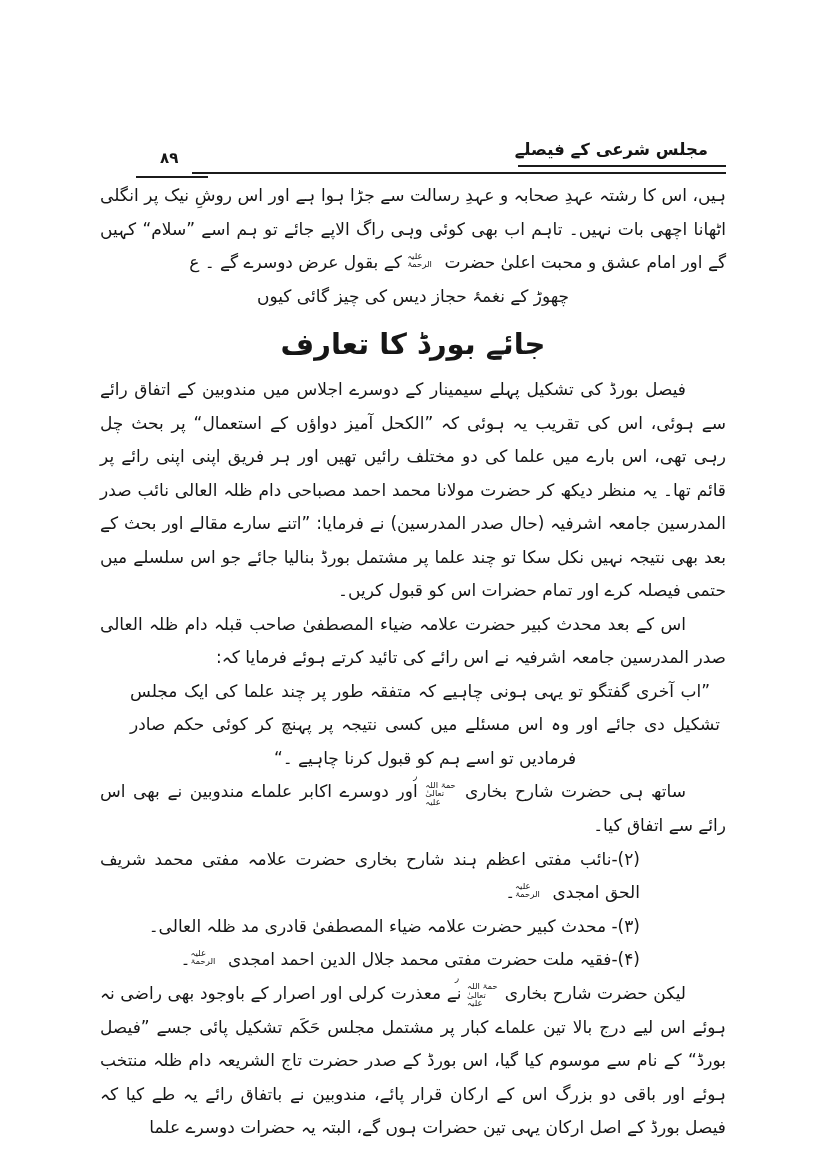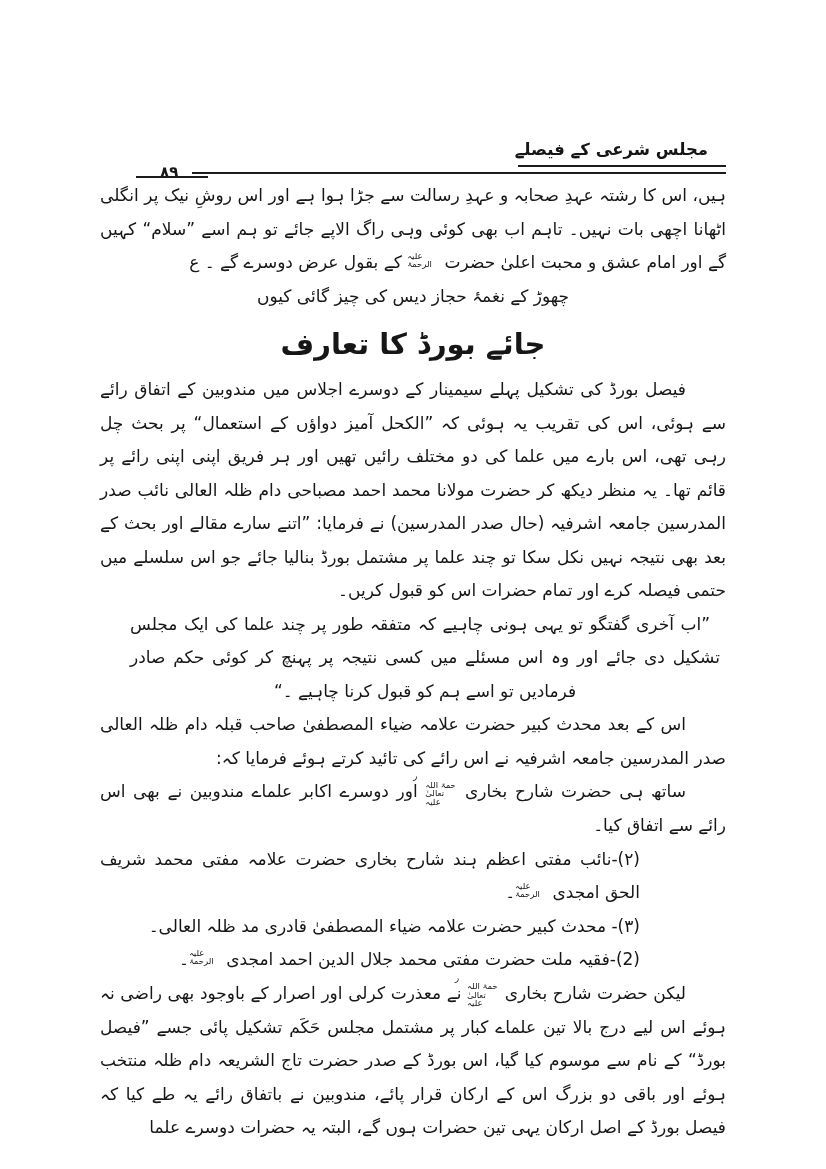--- a/index.html
+++ b/index.html
@@ -11,21 +11,21 @@
   }
   
   .header { position:absolute; top:140px; right:100px; left:100px; height:42px; }
   .header-title {
     position:absolute; right:16px; top:0; font-size:16.5px; font-weight:bold;
     letter-spacing:0; padding:0 2px 6px 2px; white-space:nowrap;
   }
   .rule-title { position:absolute; top:25px; right:0; left:418px; border-top:2px solid #1b1b1b; }
   .rule-long  { position:absolute; top:32px; left:92px; right:0; border-top:2px solid #1b1b1b; }
   .rule-num   { position:absolute; top:36px; left:36px; width:72px; border-top:2px solid #1b1b1b; }
-  .page-number { position:absolute; left:60px; top:23px; font-size:15px; font-weight:bold; }
+  .page-number { position:absolute; left:60px; top:9px; font-size:15px; font-weight:bold; }
   
   .body {
     position:absolute; top:179px; right:100px; left:100px;
     font-size:17px; line-height:33.5px; text-align:justify;
   }
   .block { margin:0; }
   .paragraph { text-indent:40px; }
   .paragraph.no-indent { text-indent:0; }
   .verse { text-align:center; text-indent:0; }
   .heading {
@@ -53,21 +53,21 @@
     <span class="page-number">۸۹</span>
     <div class="rule-title"></div>
     <div class="rule-long"></div>
     <div class="rule-num"></div>
   </div>
   <div class="body" id="body-blocks">
       <p class="block paragraph no-indent"><span class="run">ہیں، اس کا رشتہ عہدِ صحابہ و عہدِ رسالت سے جڑا ہوا ہے اور اس روشِ نیک پر انگلی اٹھانا اچھی بات نہیں۔ تاہم اب بھی کوئی وہی راگ الاپے جائے تو ہم اسے ”سلام“ کہیں گے اور امام عشق و محبت اعلیٰ حضرت </span><span class="seal">علیہ الرحمۃ</span><span class="run"> کے بقول عرض دوسرے گے ۔ ع</span></p>
       <p class="block verse"><span class="run">چھوڑ کے نغمۂ حجاز دیس کی چیز گائی کیوں</span></p>
       <h2 class="block heading"><span class="run">جائے بورڈ کا تعارف</span></h2>
       <p class="block paragraph"><span class="run">فیصل بورڈ کی تشکیل پہلے سیمینار کے دوسرے اجلاس میں مندوبین کے اتفاق رائے سے ہوئی، اس کی تقریب یہ ہوئی کہ ”الکحل آمیز دواؤں کے استعمال“ پر بحث چل رہی تھی، اس بارے میں علما کی دو مختلف رائیں تھیں اور ہر فریق اپنی اپنی رائے پر قائم تھا۔ یہ منظر دیکھ کر حضرت مولانا محمد احمد مصباحی دام ظلہ العالی نائب صدر المدرسین جامعہ اشرفیہ (حال صدر المدرسین) نے فرمایا: ”اتنے سارے مقالے اور بحث کے بعد بھی نتیجہ نہیں نکل سکا تو چند علما پر مشتمل بورڈ بنالیا جائے جو اس سلسلے میں حتمی فیصلہ کرے اور تمام حضرات اس کو قبول کریں۔</span></p>
+      <p class="block paragraph"><span class="run">اس کے بعد محدث کبیر حضرت علامہ ضیاء المصطفیٰ صاحب قبلہ دام ظلہ العالی صدر المدرسین جامعہ اشرفیہ نے اس رائے کی تائید کرتے ہوئے فرمایا کہ:</span></p>
       <p class="block quote"><span class="run">”اب آخری گفتگو تو یہی ہونی چاہیے کہ متفقہ طور پر چند علما کی ایک مجلس تشکیل دی جائے اور وہ اس مسئلے میں کسی نتیجہ پر پہنچ کر کوئی حکم صادر فرمادیں تو اسے ہم کو قبول کرنا چاہیے ۔“</span></p>
-      <p class="block paragraph"><span class="run">اس کے بعد محدث کبیر حضرت علامہ ضیاء المصطفیٰ صاحب قبلہ دام ظلہ العالی صدر المدرسین جامعہ اشرفیہ نے اس رائے کی تائید کرتے ہوئے فرمایا کہ:</span></p>
       <p class="block paragraph"><span class="run">ساتھ ہی حضرت شارح بخاری </span><span class="seal">رحمۃ اللہ تعالیٰ علیہ</span><span class="run"> اور دوسرے اکابر علماے مندوبین نے بھی اس رائے سے اتفاق کیا۔</span></p>
       <p class="block list-item"><span class="run">(۲)-نائب مفتی اعظم ہند شارح بخاری حضرت علامہ مفتی محمد شریف الحق امجدی </span><span class="seal">علیہ الرحمۃ</span><span class="run">۔</span></p>
       <p class="block list-item"><span class="run">(۳)- محدث کبیر حضرت علامہ ضیاء المصطفیٰ قادری مد ظلہ العالی۔</span></p>
-      <p class="block list-item"><span class="run">(2)-فقیہ ملت حضرت مفتی محمد جلال الدین احمد امجدی </span><span class="seal">علیہ الرحمۃ</span><span class="run">۔</span></p>
+      <p class="block list-item"><span class="run">(۴)-فقیہ ملت حضرت مفتی محمد جلال الدین احمد امجدی </span><span class="seal">علیہ الرحمۃ</span><span class="run">۔</span></p>
       <p class="block paragraph"><span class="run">لیکن حضرت شارح بخاری </span><span class="seal">رحمۃ اللہ تعالیٰ علیہ</span><span class="run"> نے معذرت کرلی اور اصرار کے باوجود بھی راضی نہ ہوئے اس لیے درج بالا تین علماے کبار پر مشتمل مجلس حَکَم تشکیل پائی جسے ”فیصل بورڈ“ کے نام سے موسوم کیا گیا، اس بورڈ کے صدر حضرت تاج الشریعہ دام ظلہ منتخب ہوئے اور باقی دو بزرگ اس کے ارکان قرار پائے، مندوبین نے باتفاق رائے یہ طے کیا کہ فیصل بورڈ کے اصل ارکان یہی تین حضرات ہوں گے، البتہ یہ حضرات دوسرے علما</span></p>
     </div>
 </div>
 
 </body></html>

